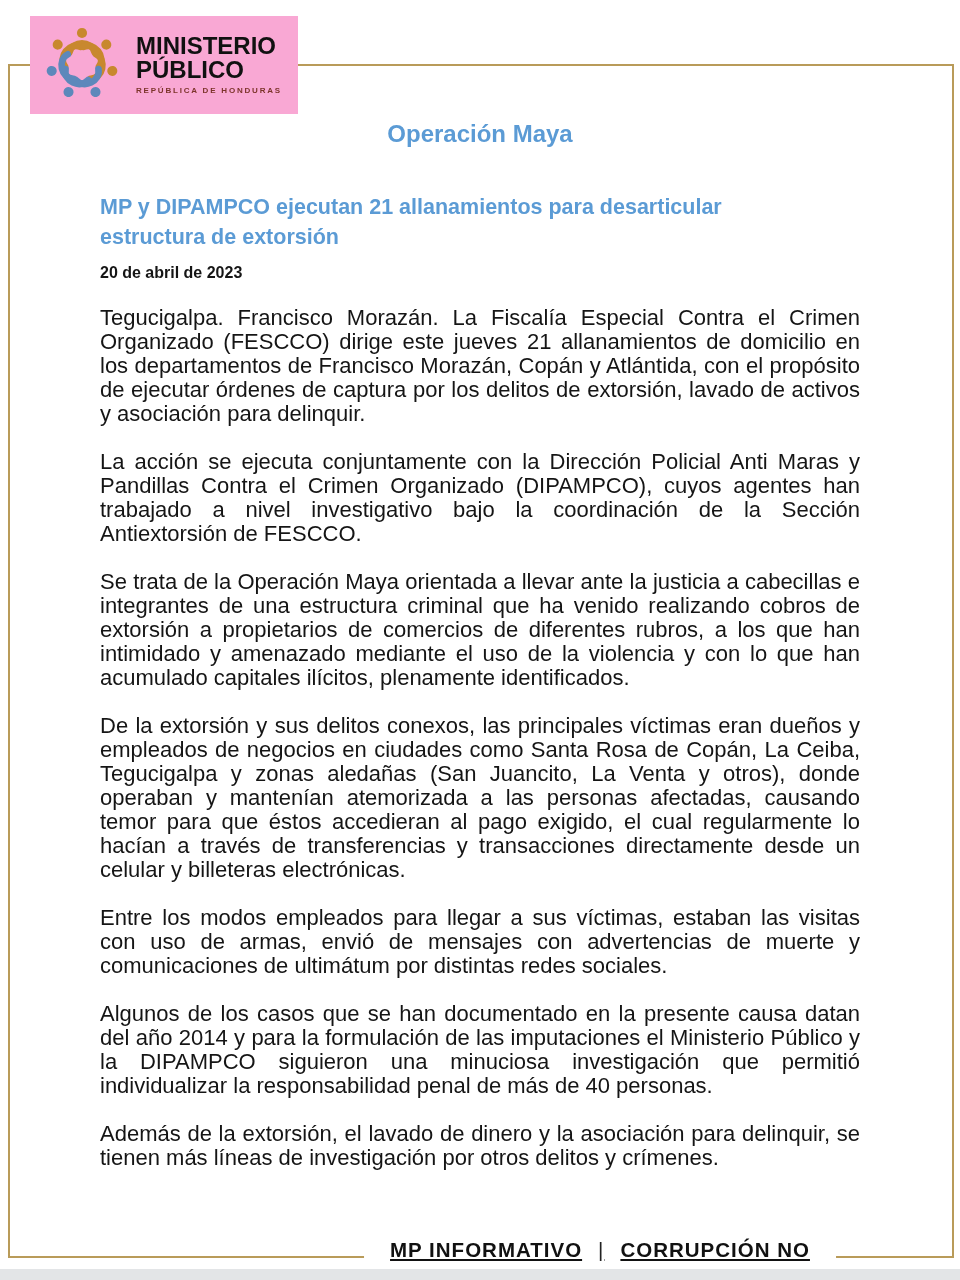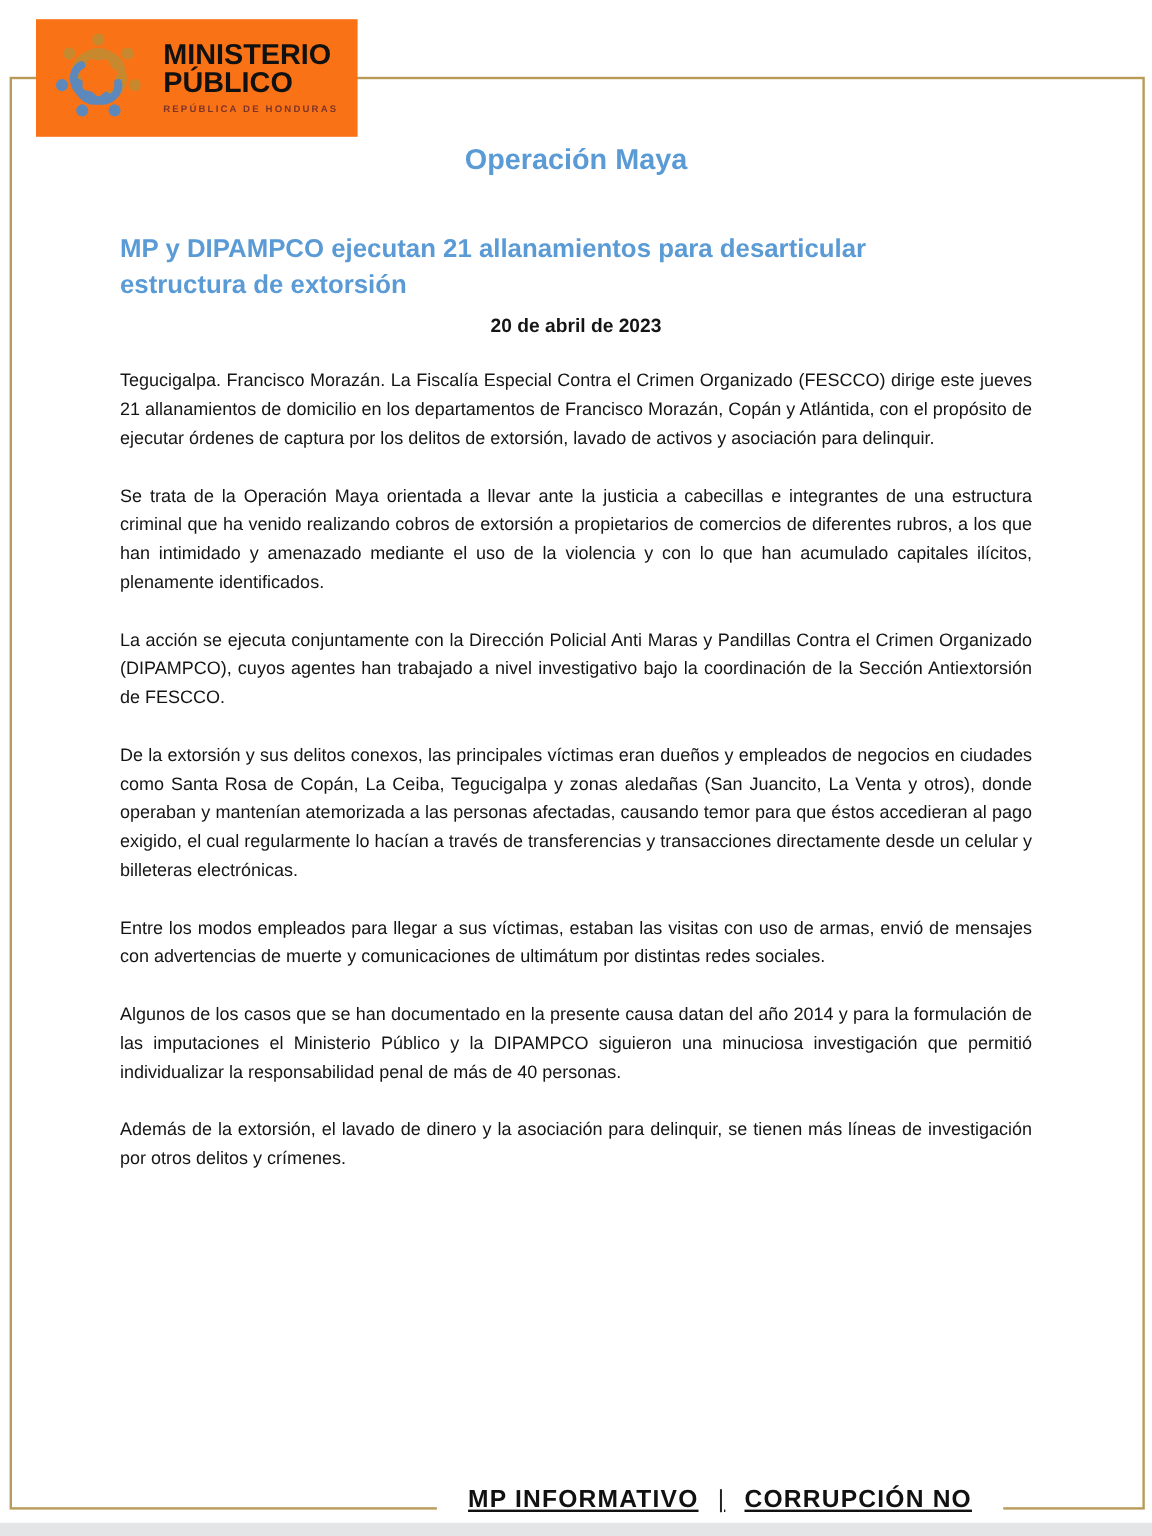--- a/index.html
+++ b/index.html
@@ -7,21 +7,21 @@
     position:relative; width:960px; height:1280px; background:#ffffff;
     font-family:"Liberation Sans", sans-serif; color:var(--text_color,#151515);
     overflow:hidden;
   }
   .frame {
     position:absolute; left:8px; top:64px; width:942px; height:1190px;
     border:2px solid var(--border_gold,#b99b59);
   }
   
   .logo {
-    position:absolute; left:30px; top:16px; z-index:2; background:#f97316;
+    position:absolute; left:30px; top:16px; z-index:2; background:#f9a8d4;
     display:flex; align-items:center; gap:12px; padding:6px 16px 8px 10px;
   }
   .logo svg { display:block; }
   .person .body { fill:none; stroke-width:8; stroke-linecap:round; }
   .person.orange .head { fill:var(--logo_orange,#c8882e); }
   .person.orange .body { stroke:var(--logo_orange,#c8882e); }
   .person.blue .head { fill:var(--logo_blue,#5d88bb); }
   .person.blue .body { stroke:var(--logo_blue,#5d88bb); }
   .logo-text { display:flex; flex-direction:column; }
   .logo-name { font-weight:bold; font-size:24px; line-height:24px; color:#111; letter-spacing:0; }
@@ -31,24 +31,24 @@
   }
   .content { position:absolute; left:100px; top:0; width:760px; }
   .op-title {
     margin-top:120px; text-align:center; font-size:24px; font-weight:bold;
     color:var(--accent_blue,#5b9bd5);
   }
   .headline {
     margin-top:44px; text-align:left; font-size:21.5px; line-height:30px;
     font-weight:bold; color:var(--accent_blue,#5b9bd5);
   }
-  .doc-date { margin-top:12px; text-align:center; font-size:16px; font-weight:bold; }
+  .doc-date { margin-top:12px; text-align:left; font-size:16px; font-weight:bold; }
   .body-text { margin-top:2px; }
   .para {
-    margin:24px 0 0 0; font-size:15px; line-height:24px; text-align:justify;
+    margin:24px 0 0 0; font-size:22px; line-height:24px; text-align:justify;
     color:var(--text_color,#151515);
   }
   
   .footer {
     position:absolute; left:600px; bottom:12px; transform:translateX(-50%);
     z-index:2; background:#ffffff; padding:6px 26px; white-space:nowrap;
     display:flex; align-items:center; gap:16px;
     font-size:20.5px; font-weight:bold; letter-spacing:1px; color:#111;text-decoration:underline;
   }
   .footer-sep { font-weight:normal; color:#222; }
@@ -108,23 +108,23 @@
     <div class="op-title">Operación Maya</div>
     <div class="headline">
       <div>MP y DIPAMPCO ejecutan 21 allanamientos para desarticular</div>
       <div>estructura de extorsión</div>
     </div>
     <div class="doc-date">20 de abril de 2023</div>
     <div class="body-text">
 
         <p class="para">Tegucigalpa. Francisco Morazán. La Fiscalía Especial Contra el Crimen Organizado (FESCCO) dirige este jueves 21 allanamientos de domicilio en los departamentos de Francisco Morazán, Copán y Atlántida, con el propósito de ejecutar órdenes de captura por los delitos de extorsión, lavado de activos y asociación para delinquir.</p>
 
+        <p class="para">La acción se ejecuta conjuntamente con la Dirección Policial Anti Maras y Pandillas Contra el Crimen Organizado (DIPAMPCO), cuyos agentes han trabajado a nivel investigativo bajo la coordinación de la Sección Antiextorsión de FESCCO.</p>
+
         <p class="para">Se trata de la Operación Maya orientada a llevar ante la justicia a cabecillas e integrantes de una estructura criminal que ha venido realizando cobros de extorsión a propietarios de comercios de diferentes rubros, a los que han intimidado y amenazado mediante el uso de la violencia y con lo que han acumulado capitales ilícitos, plenamente identificados.</p>
-
-        <p class="para">La acción se ejecuta conjuntamente con la Dirección Policial Anti Maras y Pandillas Contra el Crimen Organizado (DIPAMPCO), cuyos agentes han trabajado a nivel investigativo bajo la coordinación de la Sección Antiextorsión de FESCCO.</p>
 
         <p class="para">De la extorsión y sus delitos conexos, las principales víctimas eran dueños y empleados de negocios en ciudades como Santa Rosa de Copán, La Ceiba, Tegucigalpa y zonas aledañas (San Juancito, La Venta y otros), donde operaban y mantenían atemorizada a las personas afectadas, causando temor para que éstos accedieran al pago exigido, el cual regularmente lo hacían a través de transferencias y transacciones directamente desde un celular y billeteras electrónicas.</p>
 
         <p class="para">Entre los modos empleados para llegar a sus víctimas, estaban las visitas con uso de armas, envió de mensajes con advertencias de muerte y comunicaciones de ultimátum por distintas redes sociales.</p>
 
         <p class="para">Algunos de los casos que se han documentado en la presente causa datan del año 2014 y para la formulación de las imputaciones el Ministerio Público y la DIPAMPCO siguieron una minuciosa investigación que permitió individualizar la responsabilidad penal de más de 40 personas.</p>
 
         <p class="para">Además de la extorsión, el lavado de dinero y la asociación para delinquir, se tienen más líneas de investigación por otros delitos y crímenes.</p>
       </div>
   </div>

